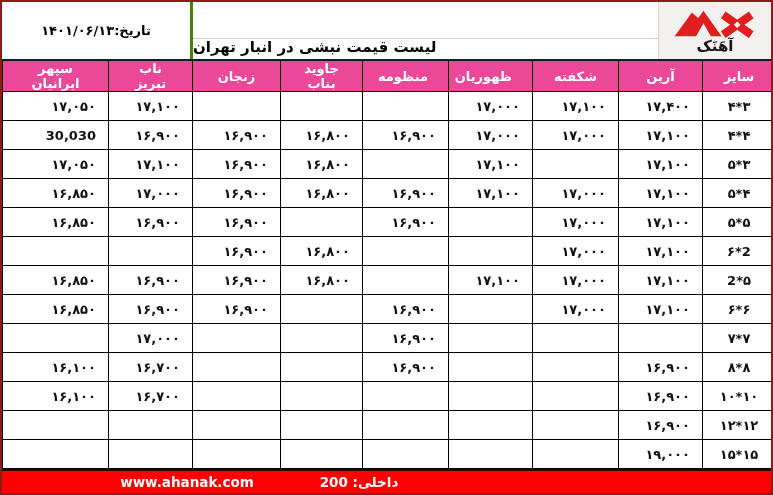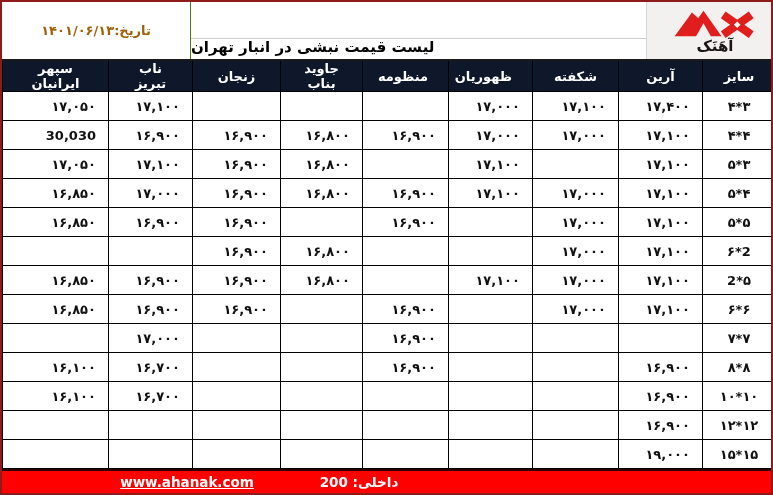--- a/index.html
+++ b/index.html
@@ -11,59 +11,58 @@
     border:2px solid #8f1a1a;
     font-family:"DejaVu Sans", sans-serif;
     display:flex; flex-direction:column;
     overflow:hidden;
   }
 
   
   .top { height:57px; flex:none; display:flex; }
   .date-cell {
     width:188px; flex:none;
-    border-right:1px solid #4d7c0f;
+    border-right:3px solid #4d7c0f;
     display:flex; align-items:center; justify-content:center;
-    font-size:13px; font-weight:bold; color:#a16207;
+    font-size:13px; font-weight:bold; color:#000000;
     direction:rtl;
   }
   .title-area {
     flex:1; position:relative;
     display:flex; align-items:flex-end; 
   }
   .title-area::before {
     content:""; position:absolute; top:36px; left:0; right:0;
     height:1px; background:#cfcfcf;
   }
   .page-title {
     font-size:15px; font-weight:bold; color:#000;
     direction:rtl; margin-bottom:3px;
   }
   .logo-cell {
     width:112px; flex:none;
     background:#f3f1ef;
     border-left:1px solid #d8d6d4;
     display:flex; flex-direction:column; align-items:center; justify-content:center;
     padding-top:2px;
-    padding-left:12px;
   }
   .logo-mark { width:88px; height:28px; display:block; }
   .logo-text {
     font-size:15px; font-weight:bold; color:#181512;
     direction:rtl; line-height:1; margin-top:1px;
   }
 
   
   table.price {
     width:100%; flex:none;
     border-collapse:collapse; table-layout:fixed;
     direction:rtl;
   }
   table.price thead th {
-    background:#0f172a; color:#ffffff;
+    background:#ec4899; color:#ffffff;
     font-size:13px; font-weight:bold;
     height:26px; text-align:center;
     border:1px solid #000;
     border-top:2px solid #1a1a1a;
     padding:0 20px;
   }
   table.price tbody tr { height:29px; }
   table.price tbody td {
     border:1px solid #000;
     font-size:13px; font-weight:bold; color:#111;
@@ -77,21 +76,21 @@
   .footer {
     flex:1; position:relative;
     background:#ff0000;
     border-top:2px solid #2b0000;
     color:#ffffff; font-weight:bold; font-size:13.5px;
   }
   .footer .f-item {
     position:absolute; top:50%; transform:translate(-50%,-50%);
     white-space:nowrap; direction:rtl;
   }
-  .footer .website  { left:185px; direction:ltr;text-decoration:underline; }
+  .footer .website  { left:185px; direction:ltr; }
   .footer .ext      { left:357px; }
   .footer .phone    { left:533px; }
 </style>
 </head>
 <body>
 
 <div class="sheet">
 
   <div class="top">
     <div class="date-cell">

